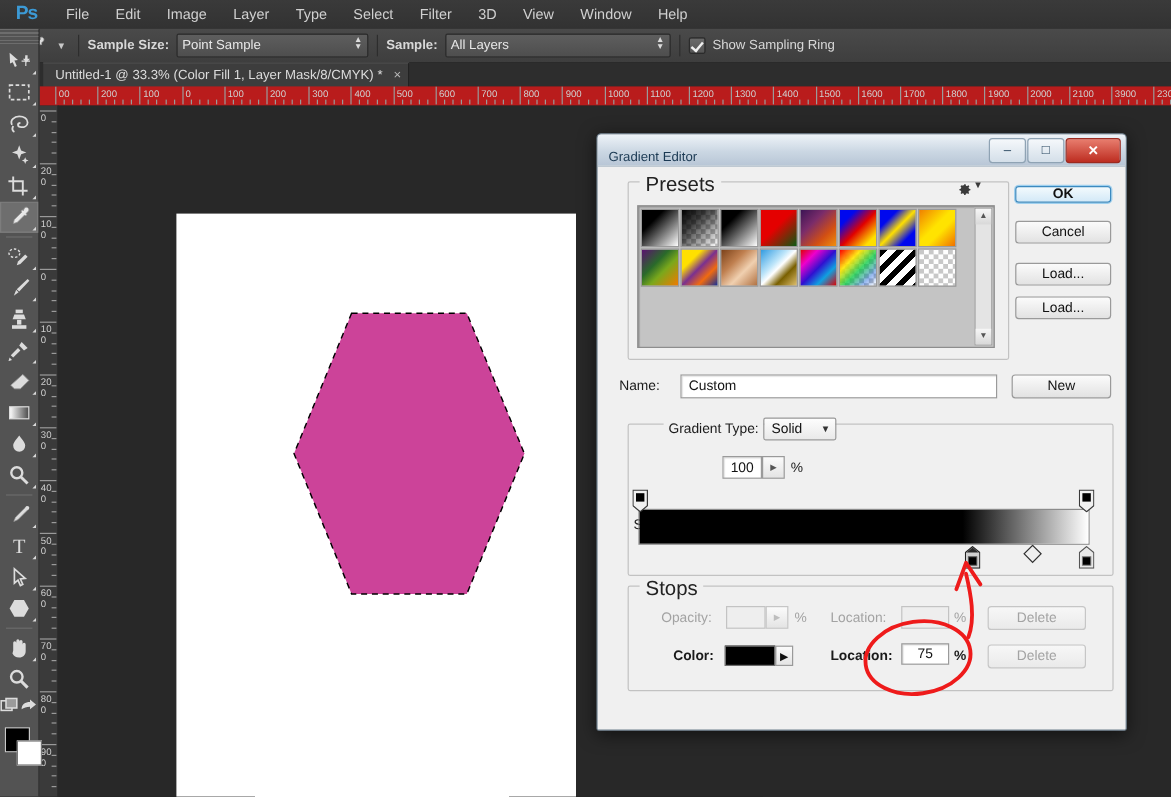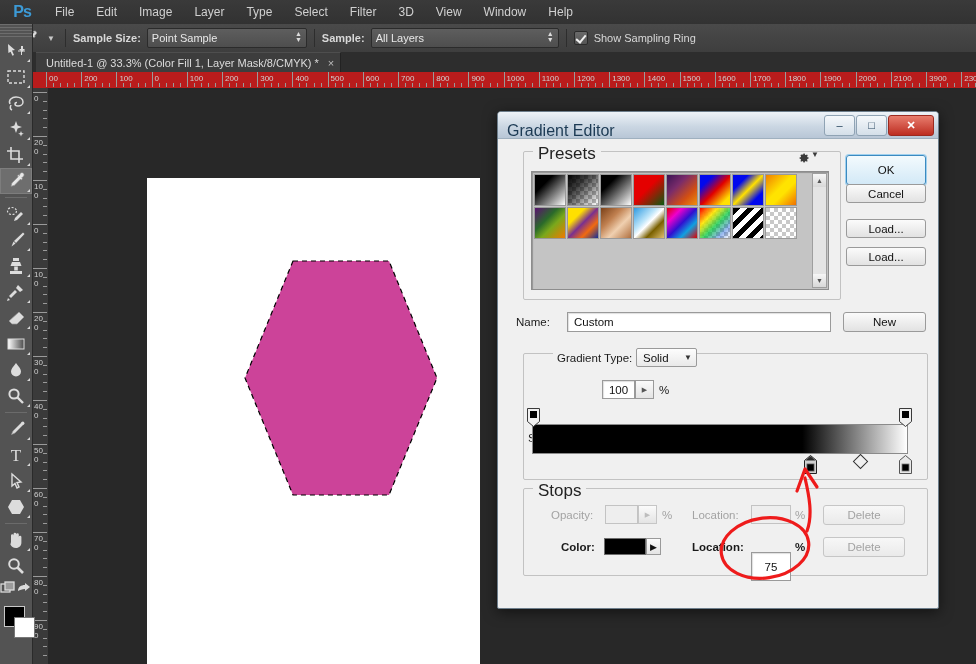--- a/index.html
+++ b/index.html
@@ -67,21 +67,21 @@
   .canvas{position:absolute;left:99px;top:90px;width:333px;height:486px;background:#ffffff;}
   .hexwrap{position:absolute;left:0;top:0;width:333px;height:486px;}
 
   
   .dlg{position:absolute;left:497px;top:111px;width:440px;height:496px;
     background:#f0f0f0;border:1px solid #6d7e8c;border-radius:4px 4px 2px 2px;
     box-shadow:0 3px 14px rgba(0,0,0,.55);}
   .dlg-title{height:26px;border-radius:3px 3px 0 0;
     background:linear-gradient(#eef3f8,#cbd7e3 55%,#b8c6d6);
     border-bottom:1px solid #9fb0bf;display:flex;align-items:center;}
-  .dlg-title .t{font-size:16px;color:#1c3a54;padding-left:9px;flex:1;margin-top:12px;}
+  .dlg-title .t{font-size:11px;color:#1c3a54;padding-left:9px;flex:1;margin-top:12px;}
   .wbtns{display:flex;align-items:center;padding-right:4px;}
   .wb{width:29px;height:19px;margin-left:1px;border:1px solid #8fa3b4;border-radius:3px;
     background:linear-gradient(#f5f8fb,#d4dfe9);display:flex;align-items:center;justify-content:center;
     font-size:11px;color:#24425c;}
   .wb.close{width:44px;background:linear-gradient(#e87d6e,#bd2d21);border-color:#9b2a20;color:#fff;font-weight:bold;}
   .dlg-body{position:relative;height:469px;}
 
   .group{position:absolute;border:1px solid #c2c2c2;border-radius:2px;}
   .group > .glabel{position:absolute;top:-8px;left:9px;background:#f0f0f0;
     padding:0 5px;font-size:17px;color:#222;}
@@ -665,21 +665,21 @@
         repeating-conic-gradient(#fff 0% 25%,#c0c0c0 0% 50%) 0 0/8px 8px;"></div>
       <div class="swatch" style="background:repeating-linear-gradient(135deg,#000 0 5px,#fff 5px 10px);"></div>
       <div class="swatch" style="background:repeating-conic-gradient(#fff 0% 25%,#c8c8c8 0% 50%) 0 0/8px 8px;"></div>
     </div>
     <div class="pscroll">
       <span class="parrow" style="top:0;">▲</span>
       <span class="parrow" style="bottom:0;">▼</span>
     </div>
   </div>
 
-  <div class="btn primary" style="left:846px;top:155px;width:80px;height:30px;">OK</div>
+  <div class="btn primary" style="left:846px;top:155px;width:80px;height:14px;font-weight:bold;">OK</div>
   <div class="btn" style="left:846px;top:184px;width:80px;height:19px;">Cancel</div>
   <div class="btn" style="left:846px;top:219px;width:80px;height:19px;">Load...</div>
   <div class="btn" style="left:846px;top:247px;width:80px;height:19px;">Load...</div>
 
   <span class="lbl" style="left:516px;top:316px;">Name:</span>
   <div class="tfield" style="left:567px;top:312px;width:264px;height:20px;">Custom</div>
   <div class="btn" style="left:843px;top:312px;width:83px;height:20px;">New</div>
 
   <div class="group" style="left:523px;top:353px;width:403px;height:125px;"></div>
   <span class="lbl" style="left:553px;top:352px;background:#f0f0f0;padding:0 4px;">Gradient Type:</span>
@@ -735,21 +735,21 @@
   <span class="lbl dim" style="left:662px;top:509px;">%</span>
   <span class="lbl dim" style="left:692px;top:509px;">Location:</span>
   <div class="tfield dim" style="left:751px;top:505px;width:40px;height:19px;"></div>
   <span class="lbl dim" style="left:795px;top:509px;">%</span>
   <div class="btn dim" style="left:823px;top:505px;width:82px;height:20px;">Delete</div>
 
   <span class="lbl" style="left:561px;top:541px;font-weight:bold;">Color:</span>
   <div class="colorsw" style="left: 604px; top: 538px; width: 42px; height: 17px; background: rgb(0, 0, 0);"></div>
   <div class="colorarr" style="left:646px;top:538px;width:15px;height:17px;">▶</div>
   <span class="lbl" style="left:692px;top:541px;font-weight:bold;">Location:</span>
-  <div class="tfield" style="left:751px;top:552px;width:40px;height:29px;justify-content:center;padding-left:0;">75</div>
+  <div class="tfield" style="left:751px;top:536px;width:40px;height:18px;justify-content:center;padding-left:0;">75</div>
   <span class="lbl" style="left:795px;top:541px;font-weight:bold;">%</span>
   <div class="btn dim" style="left:823px;top:537px;width:82px;height:20px;">Delete</div>
 
   <svg class="annot" viewBox="0 0 440 496" style="left:497px;top:111px;width:440px;height:496px;">
     <ellipse cx="268" cy="437" rx="44" ry="30" fill="none" stroke="#ee1b1b" stroke-width="3.2" transform="rotate(-8 268 437)"></ellipse>
     <path d="M310 420 C 316 404, 312 384, 308 367" fill="none" stroke="#ee1b1b" stroke-width="3.2" stroke-linecap="round"></path>
     <path d="M300 380 L308 358 L320 376" fill="none" stroke="#ee1b1b" stroke-width="3.2" stroke-linecap="round" stroke-linejoin="round"></path>
   </svg>
 
 </div>

